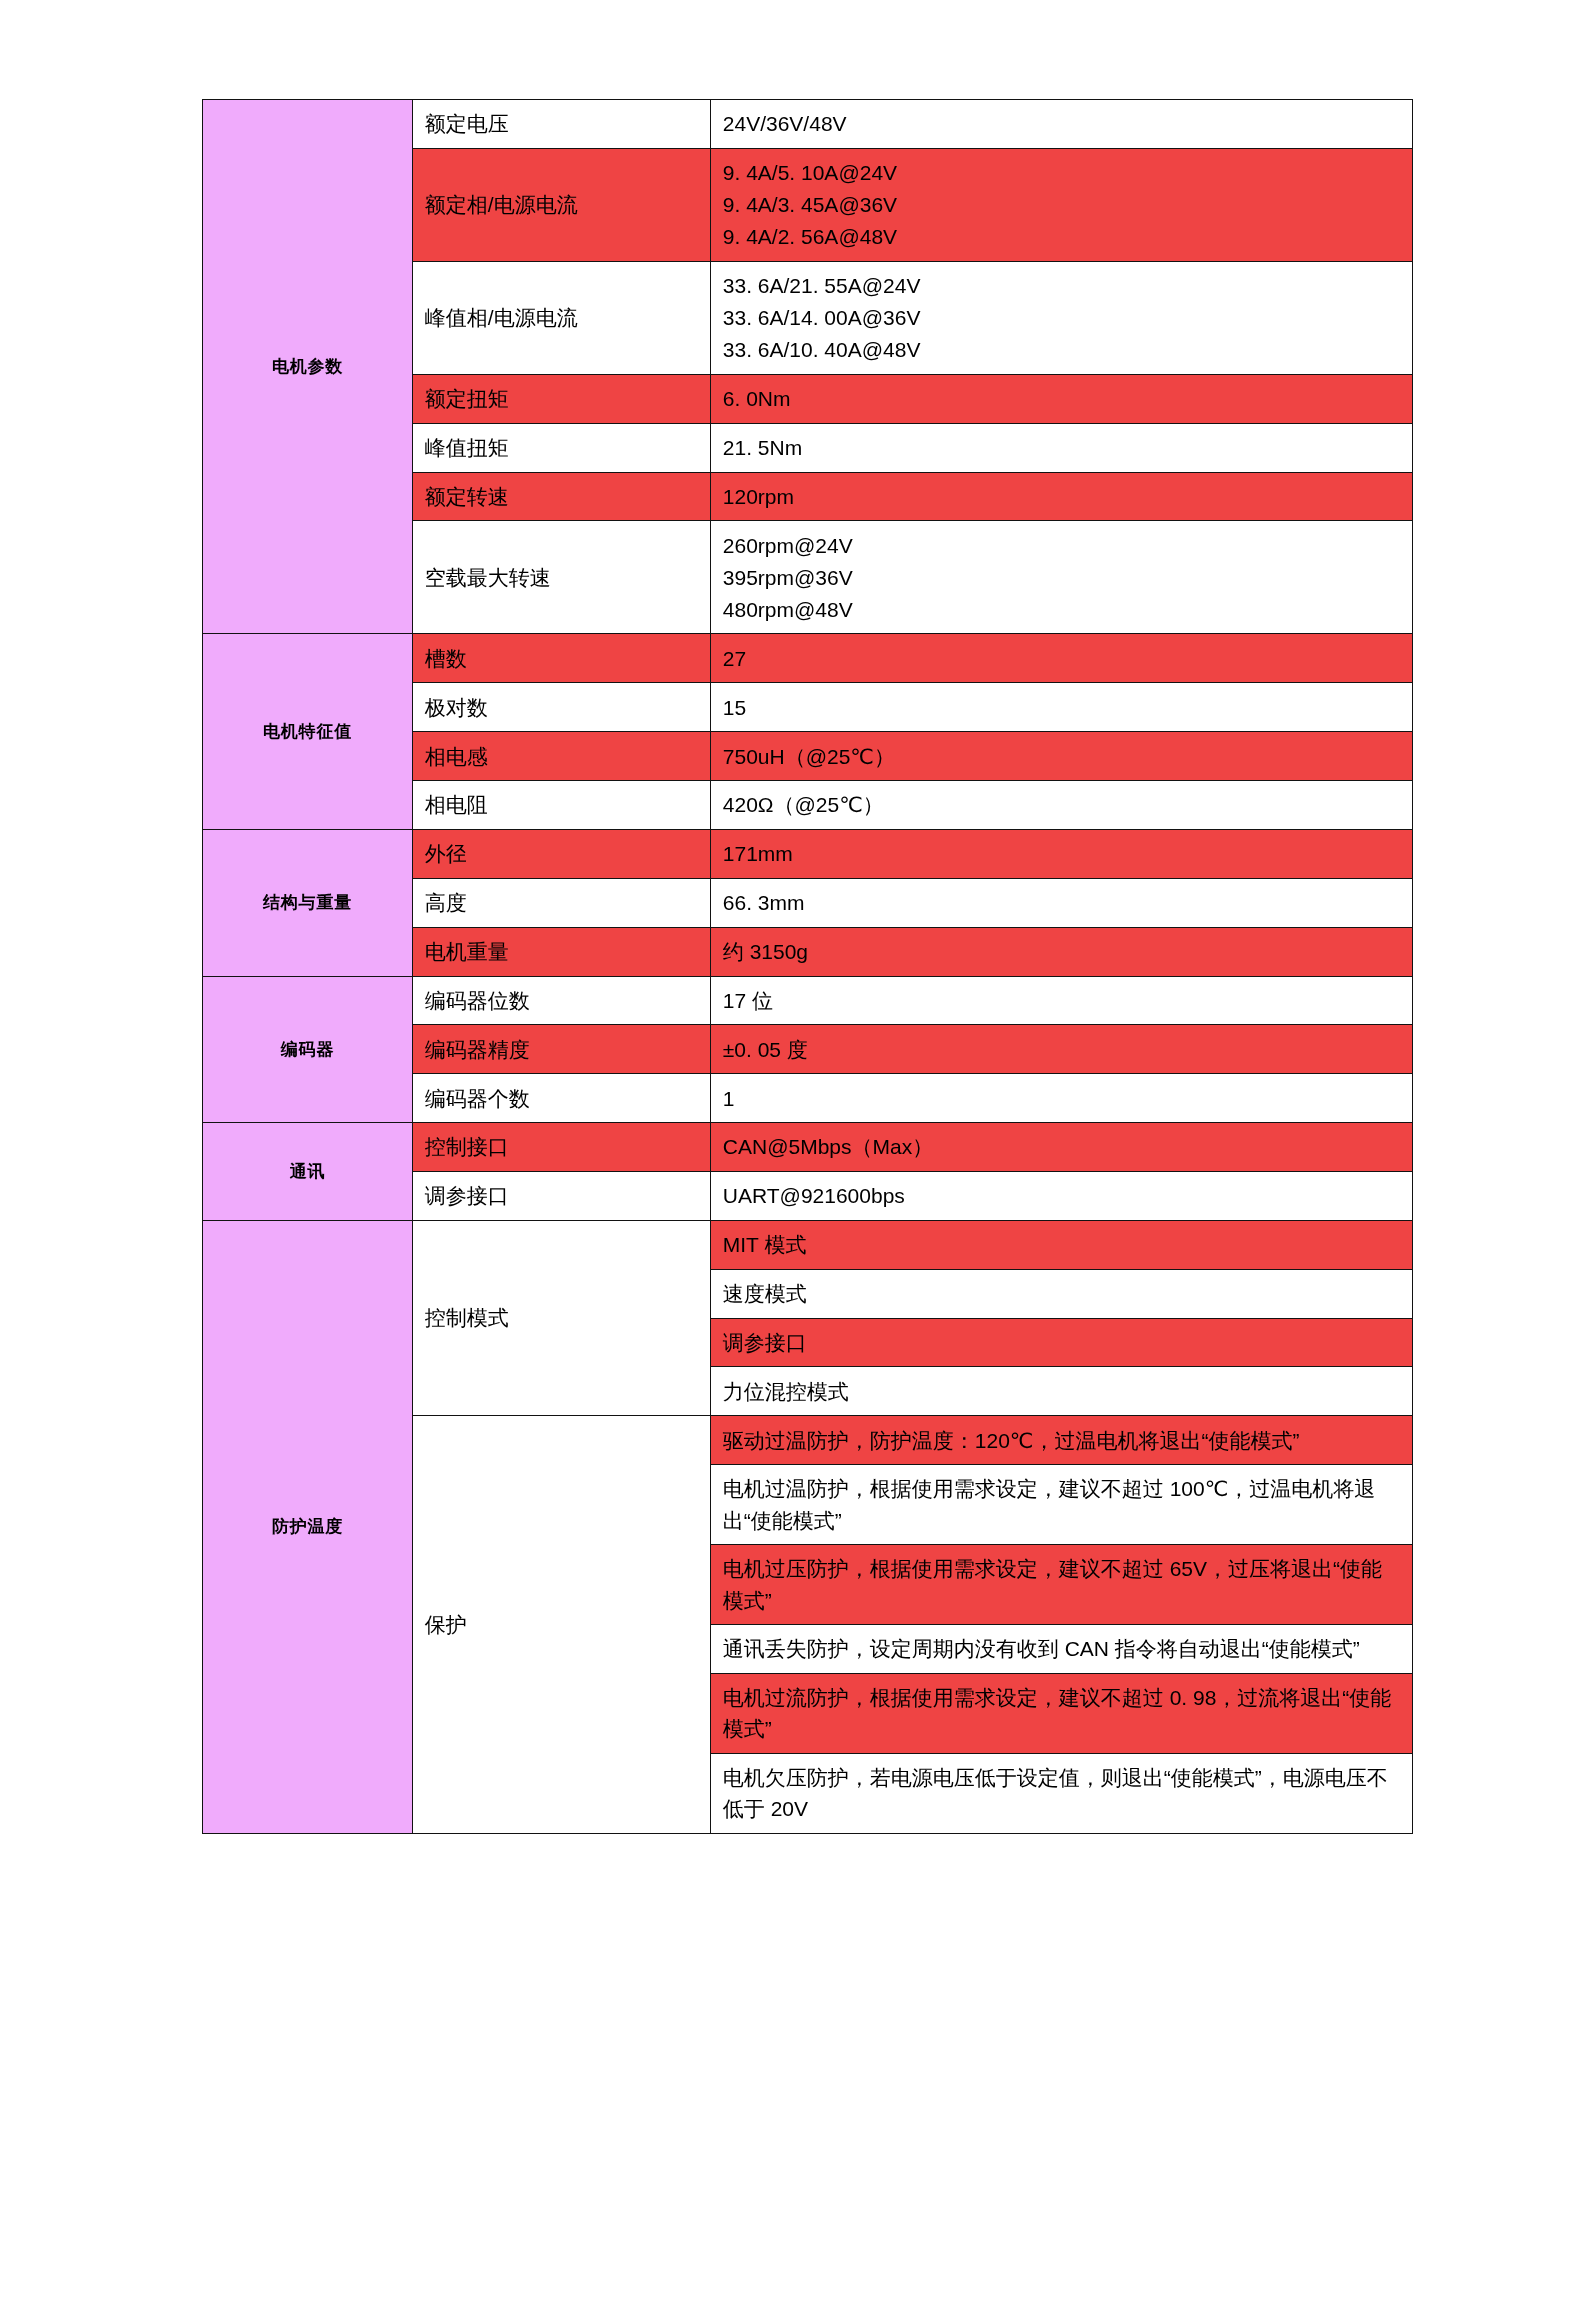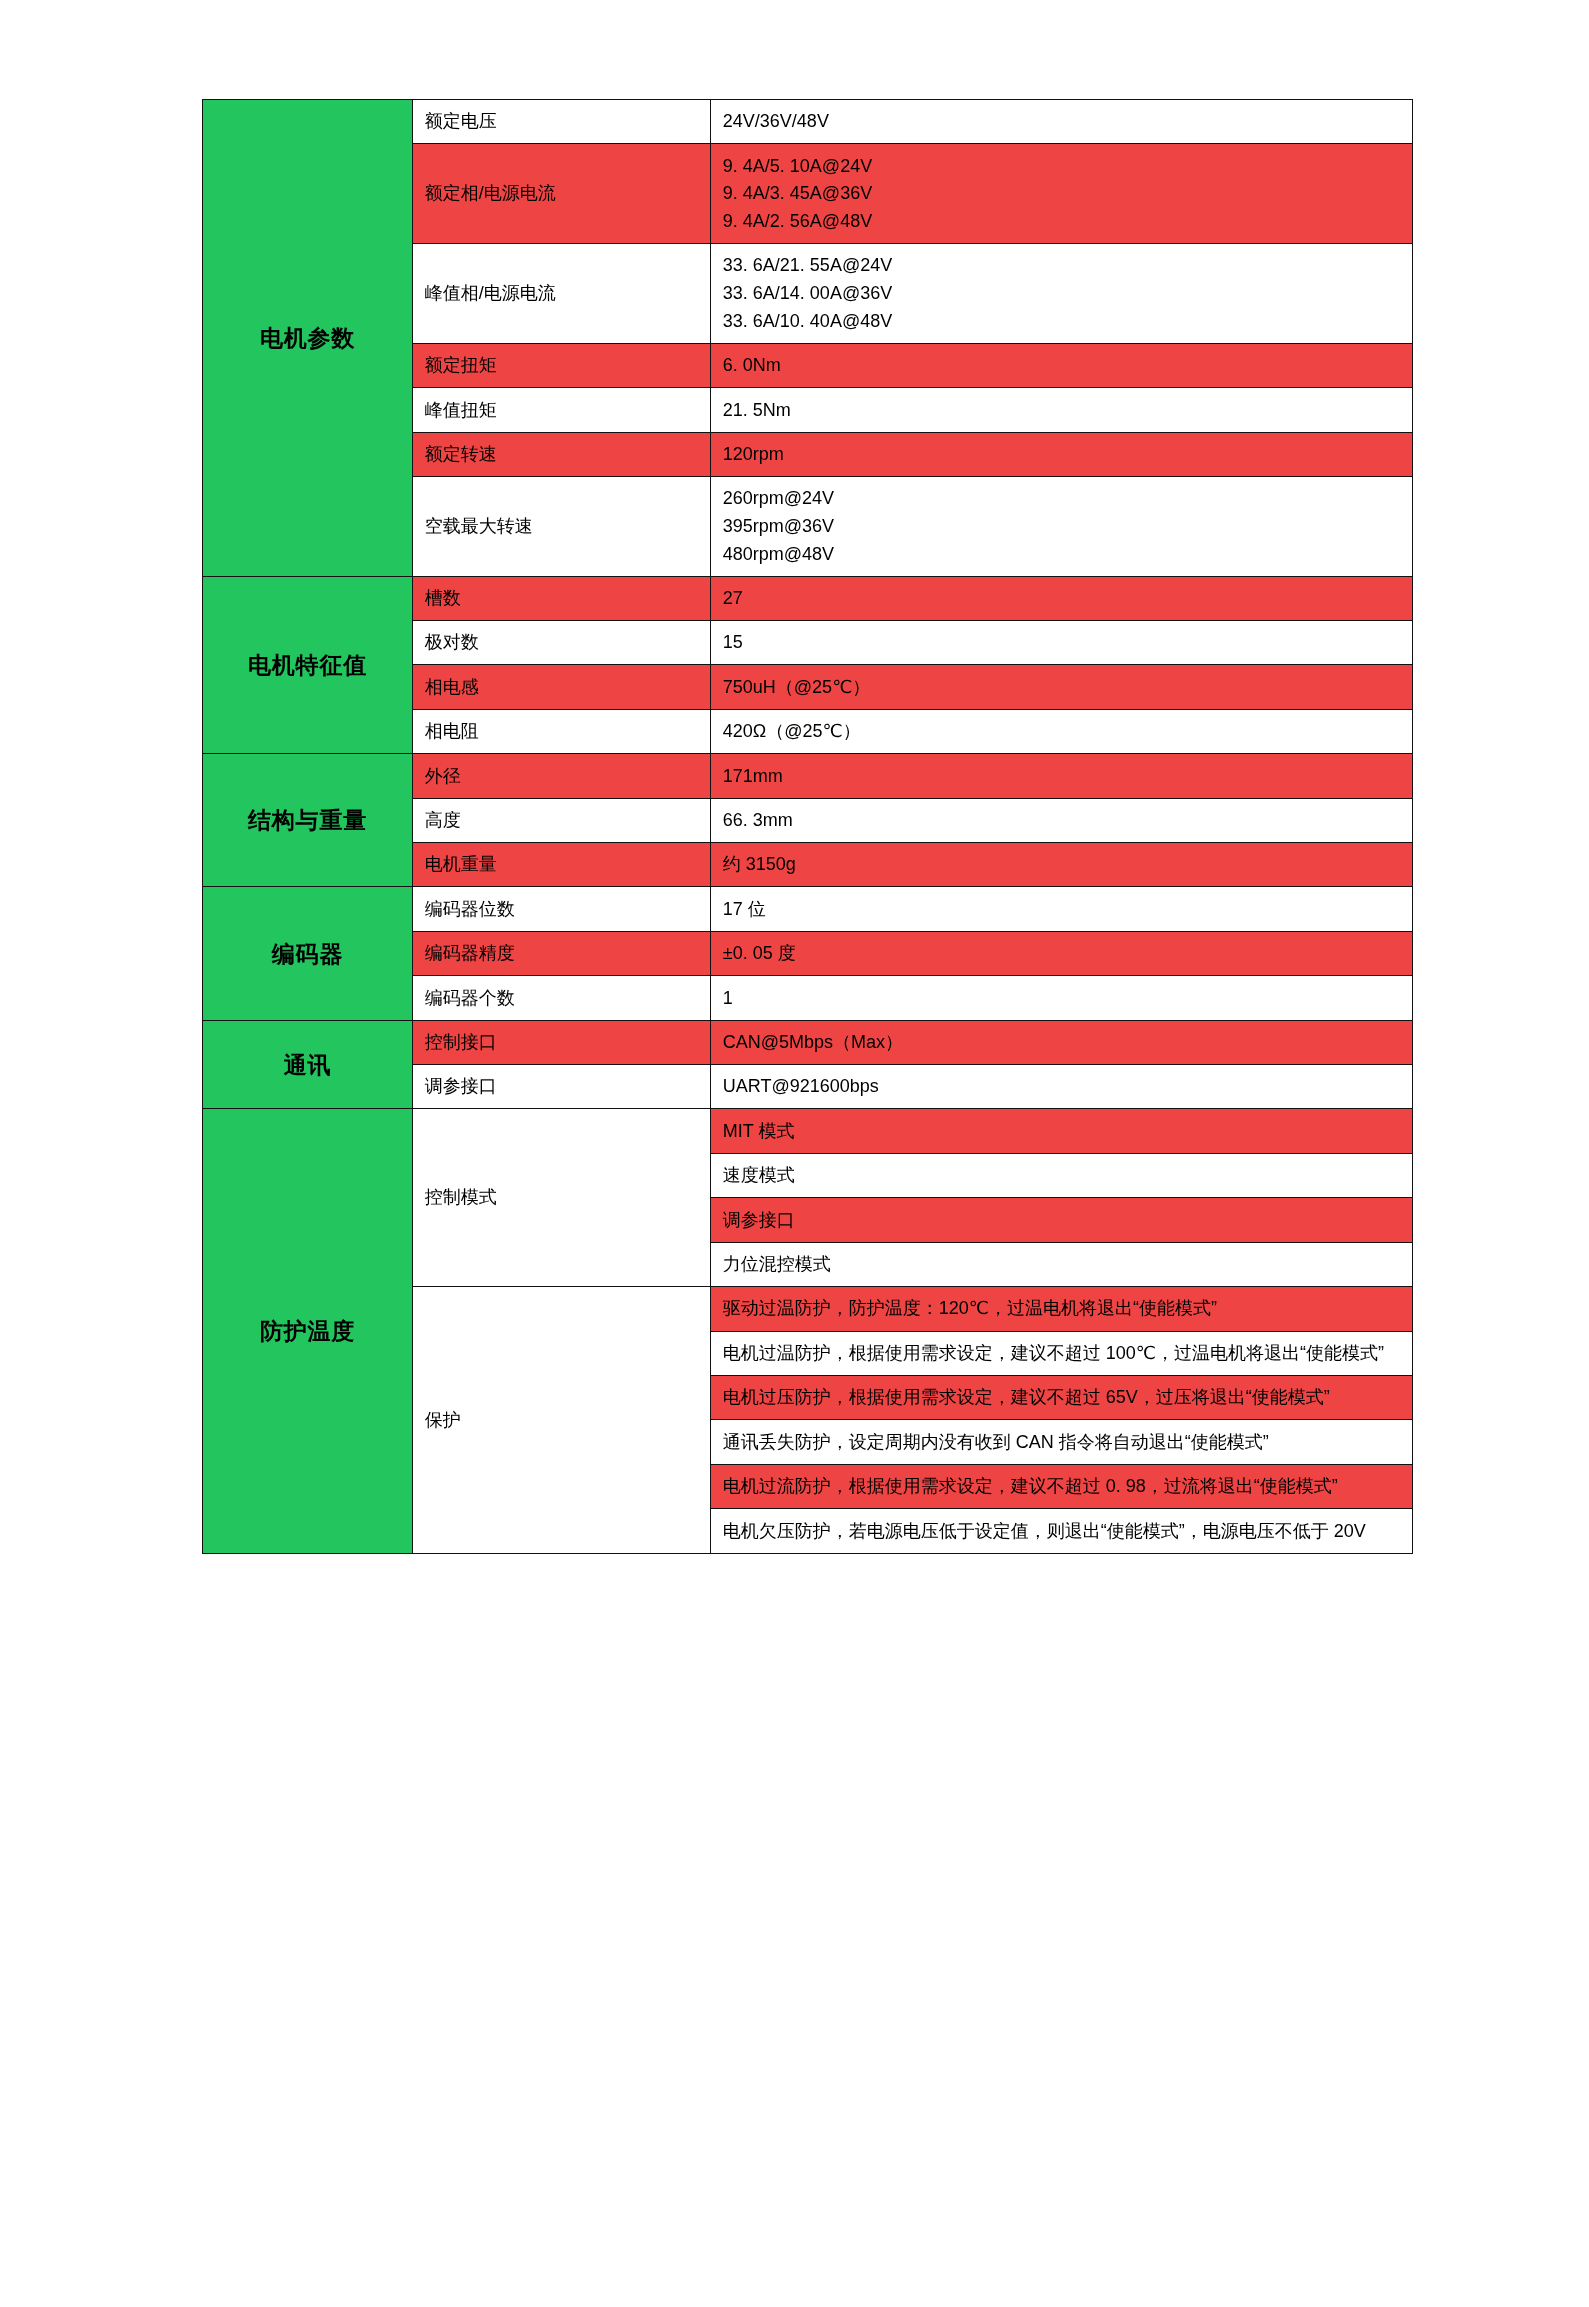--- a/index.html
+++ b/index.html
@@ -25,34 +25,34 @@
     position: absolute;
     left: 202px;
     top: 99px;
     width: 1211px;
     border-collapse: collapse;
     table-layout: fixed;
   }
   .spec-table td {
     border: 1.7px solid #121212;
     padding: 8.4px 11.8px;
-    font-size: 18px;
+    font-size: 21px;
     line-height: 1.48;
     vertical-align: middle;
     word-break: break-word;
   }
   .col-cat  { width: 210px; }
   .col-name { width: 298px; }
   .col-val  { width: 702px; }
 
   td.cat {
     text-align: center;
     font-weight: bold;
-    font-size: 23px;
-    background: #22c55e;
+    font-size: 17px;
+    background: #f0abfc;
     letter-spacing: 0.8px;
   }
   td.shade { background: #ef4444; }
   td.plain { background: #ffffff; }
 
   .vline { display: block; }
   .vline + .vline { margin-top: 1px; }
 
   .val-multi { line-height: 1.52; }
 </style>

